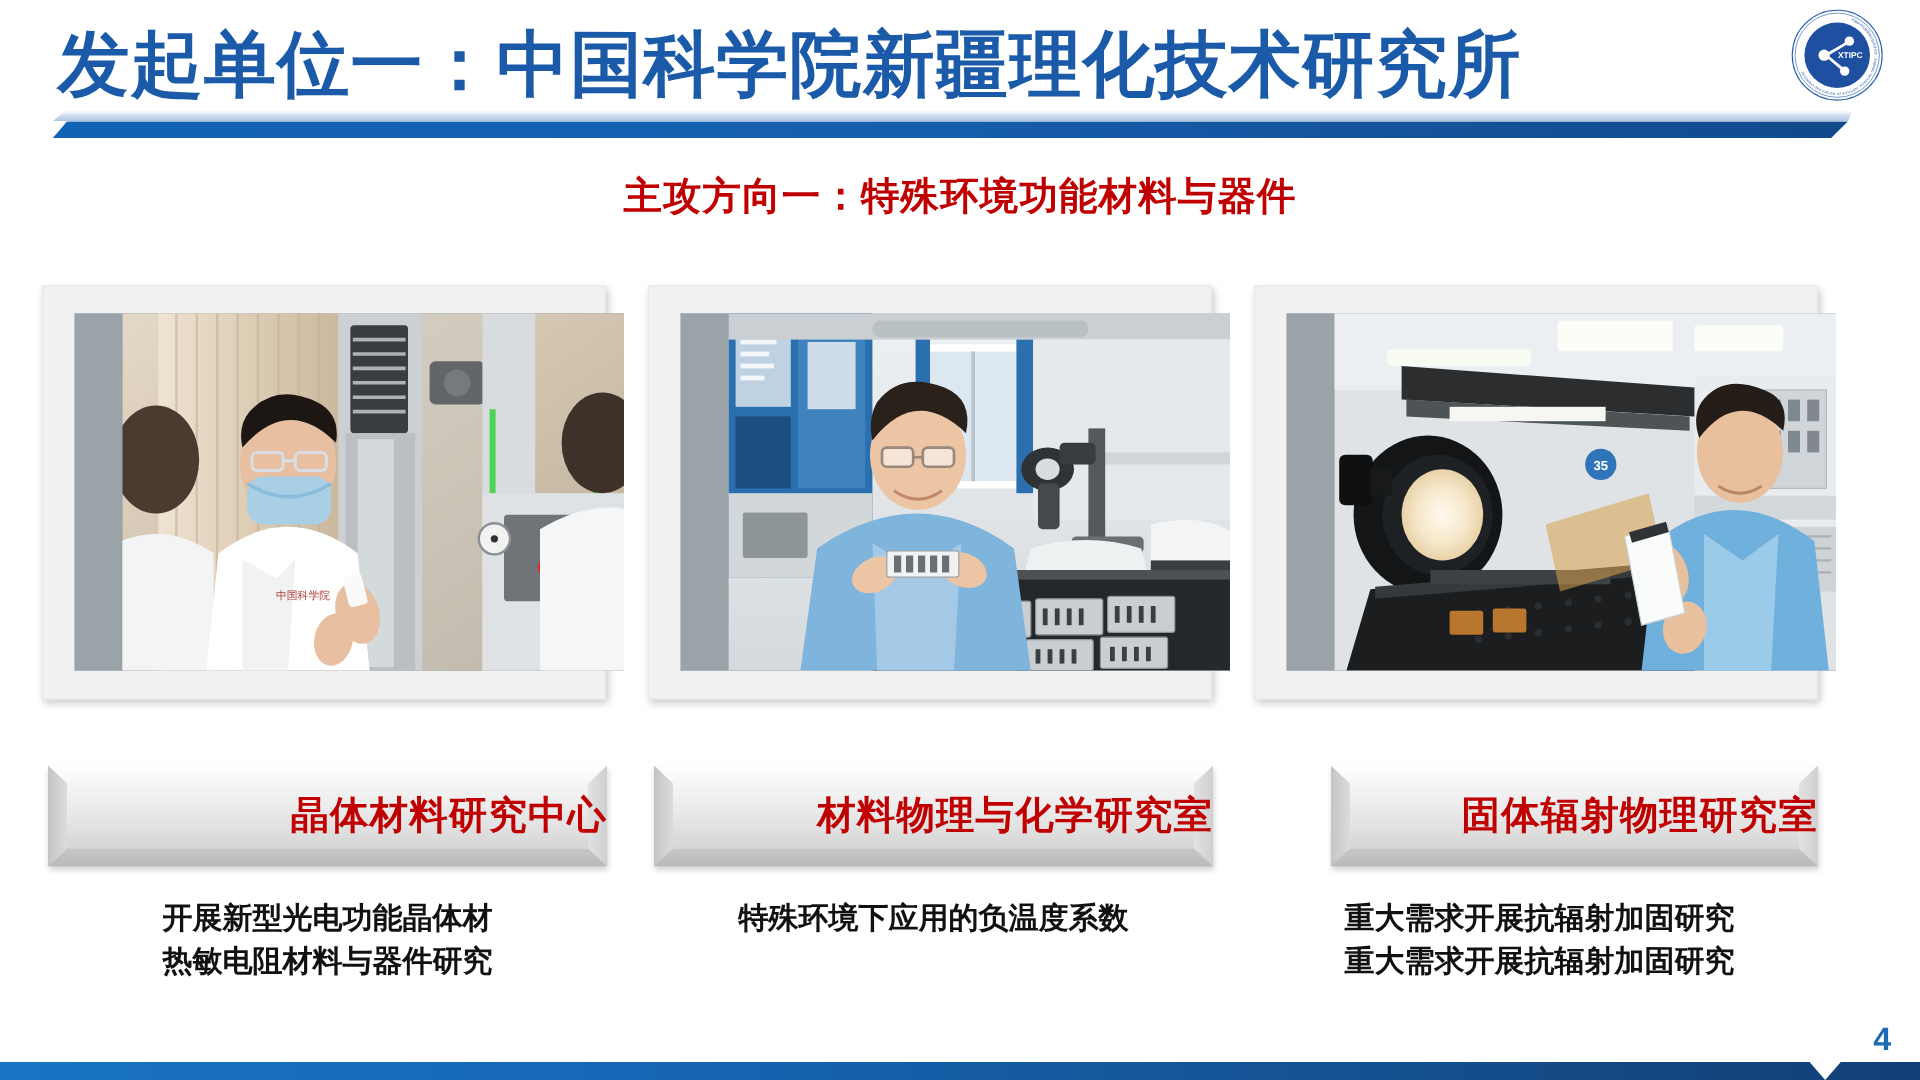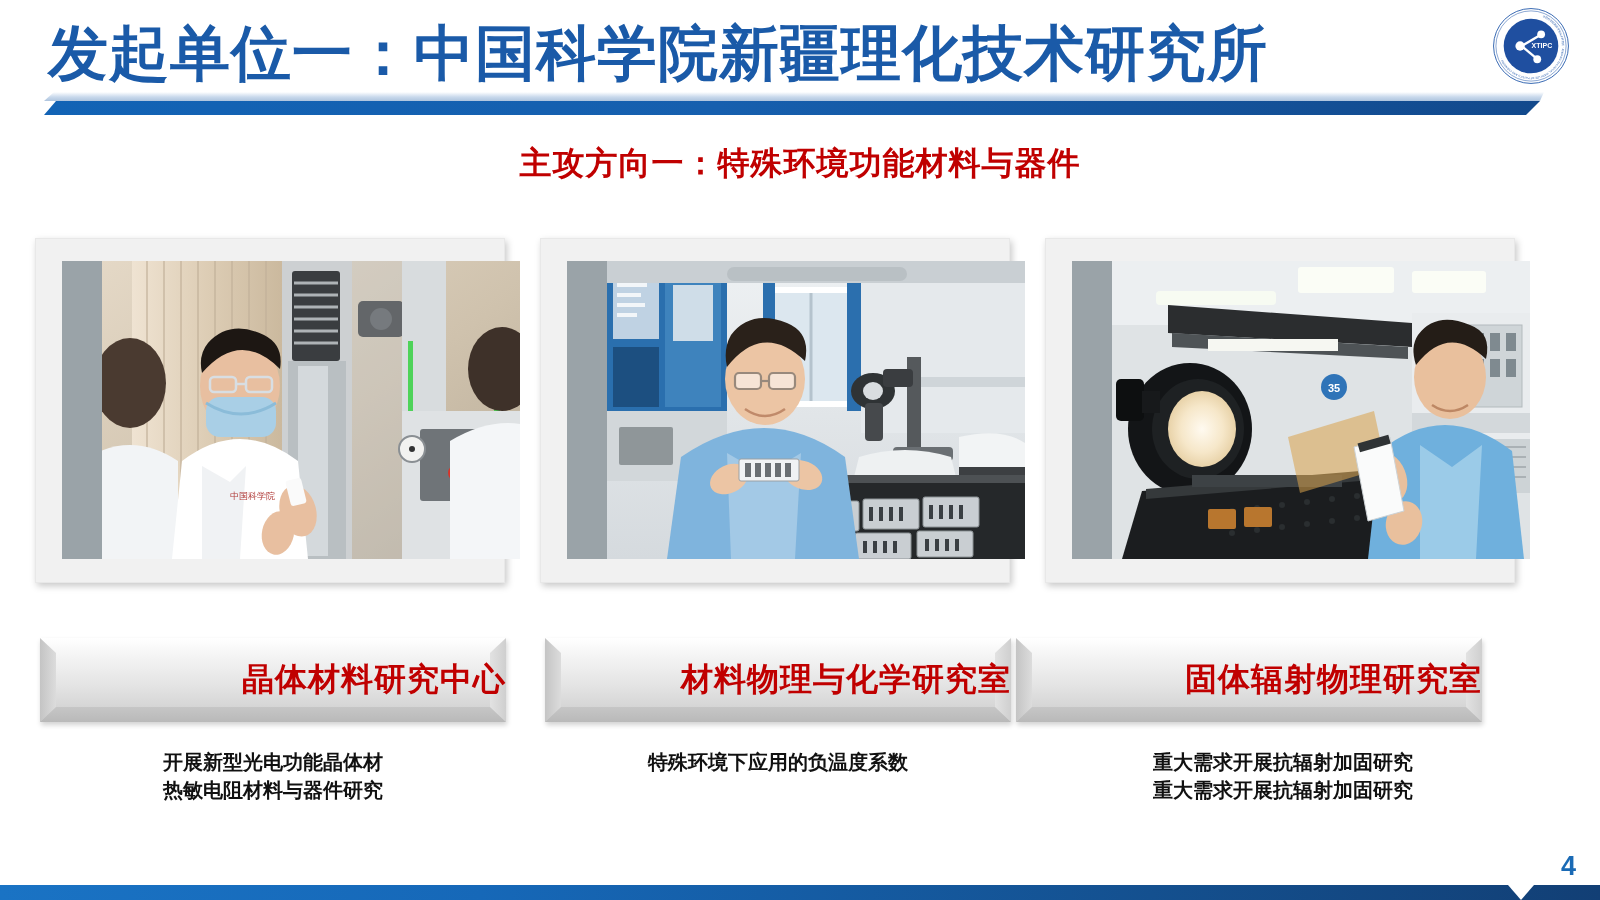--- a/index.html
+++ b/index.html
@@ -115,21 +115,21 @@
   .banner {
     position: absolute;
     top: 638px;
     height: 84px;
     background: linear-gradient(to bottom, #ffffff 0%, #f4f4f4 22%, #e3e3e3 58%, #d2d2d2 88%, #c8c8c8 100%);
     box-shadow: 1px 3px 5px rgba(0,0,0,0.18);
     box-sizing: border-box;
   }
   .banner.b1 { left: 40px; width: 466px; }
   .banner.b2 { left: 545px; width: 466px; text-decoration: underline; }
-  .banner.b3 { left: 1016px; width: 466px; text-decoration: underline; }
+  .banner.b3 { left: 1109px; width: 406px; text-decoration: underline; }
 
   
   .bev {
     position: absolute;
     pointer-events: none;
   }
   .bev-top {
     left:0; top:0; width:100%; height:15px;
     background: linear-gradient(to bottom, #ffffff, #f6f6f6);
     clip-path: polygon(0 0, 100% 0, calc(100% - 15px) 100%, 15px 100%);
@@ -162,21 +162,21 @@
     white-space: nowrap;
     z-index: 3;
   }
 
   
   .caption {
     position: absolute;
     top: 748px;
     width: 490px;
     text-align: center;
-    font-size: 20px;
+    font-size: 25px;
     font-weight: bold;
     color: #111111;
     line-height: 1.42;
     letter-spacing: 0px;
   }
   .caption.c1 { left: 28px; }
   .caption.c2 { left: 533px; }
   .caption.c3 { left: 1038px; }
   .caption span { display: block; }
 

